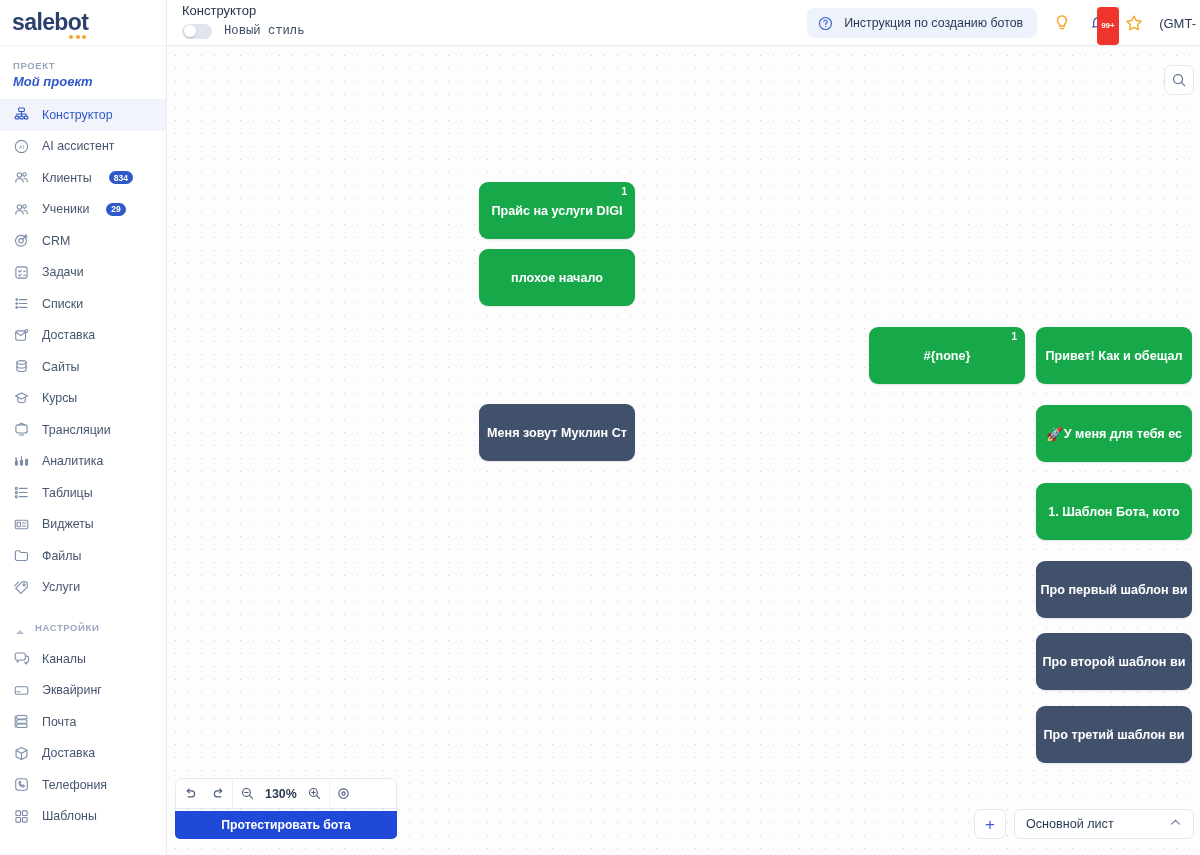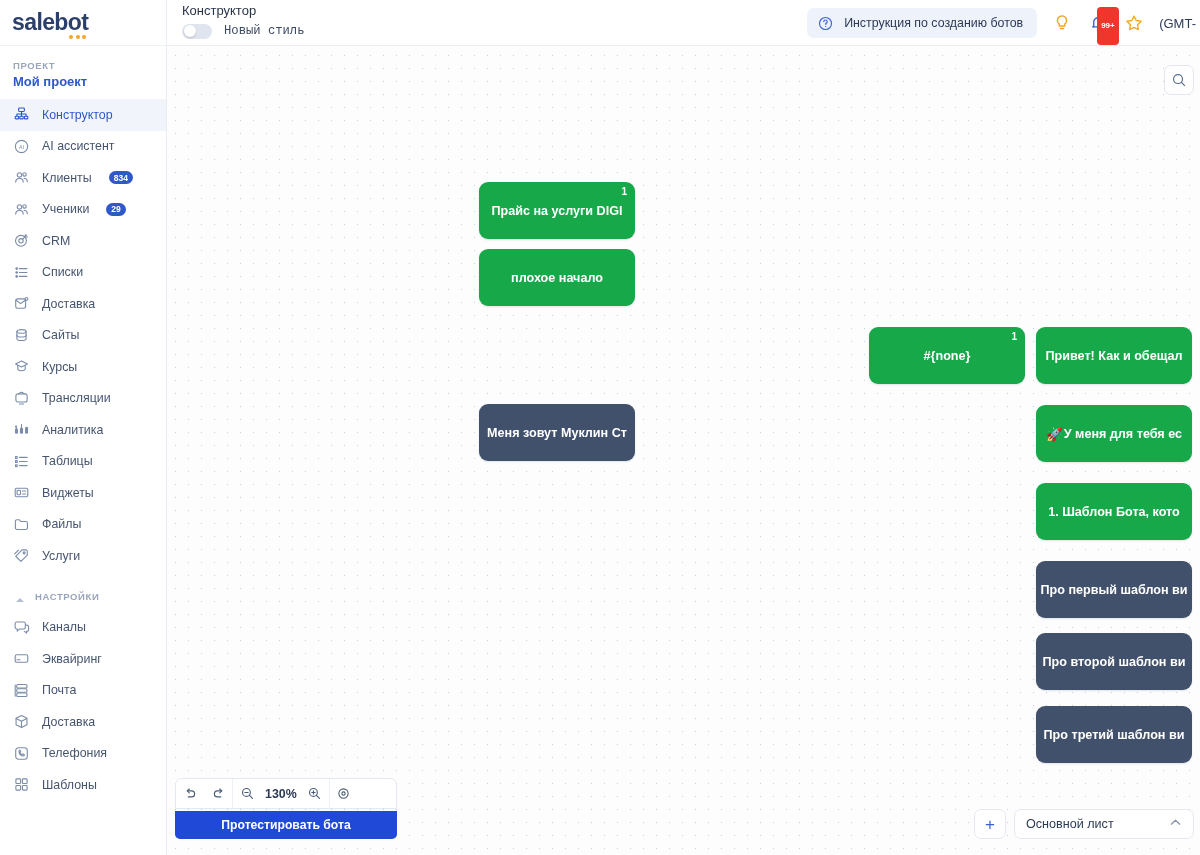--- a/index.html
+++ b/index.html
@@ -28,21 +28,21 @@
   }
   .logo {
     font-size: 23px; font-weight: bold; color: #2b3f6c;
     letter-spacing: -0.6px; position: relative; line-height: 1;
   }
   .logo-dots { position: absolute; right: 2px; bottom: -5px; display: flex; gap: 2.5px; }
   .logo-dots i { width: 4px; height: 4px; border-radius: 50%; background: #f5a623; display: block; }
 
   .proj-block { padding: 14px 0 10px 13px; }
   .proj-label { font-size: 9.5px; color: #9aa6bd; letter-spacing: 0.6px; font-weight: bold; }
-  .proj-name { font-size: 13px; color: #2f58c8; font-weight: bold; margin-top: 3px; }
+  .proj-name { font-size: 13px; color: #2f58c8; font-weight: bold; margin-top: 3px; font-style: italic; }
 
   .nav { display: flex; flex-direction: column; }
   .nav-item {
     height: 31.5px;
     display: flex; align-items: center;
     padding-left: 13px;
     cursor: pointer;
     gap: 12px;
   }
   .nav-item.active { background: #f1f4fa; }
@@ -267,20 +267,29 @@
               <circle cx="9.4" cy="10.4" r="6.4"></circle>
               <circle cx="9.4" cy="10.4" r="2.6"></circle>
               <path d="M11.6 8.2l4.4-4.5M14.4 3.2v2.6h2.6"></path>
             </svg>
           </span>
           <span class="lbl">CRM</span>
         </div>
         <div class="nav-item">
           <span class="ico">
             <svg viewBox="0 0 20 20" width="17" height="17" fill="none" stroke="currentColor" stroke-width="1.3" stroke-linecap="round" stroke-linejoin="round">
+              <rect x="3.4" y="3.4" width="13.2" height="13.2" rx="2.6"></rect>
+              <path d="M6.6 8.2l1.2 1.2 2-2M6.6 13l1.2 1.2 2-2M12.6 8.6h2.2M12.6 13.2h2.2"></path>
+            </svg>
+          </span>
+          <span class="lbl">Задачи</span>
+        </div>
+        <div class="nav-item">
+          <span class="ico">
+            <svg viewBox="0 0 20 20" width="17" height="17" fill="none" stroke="currentColor" stroke-width="1.3" stroke-linecap="round" stroke-linejoin="round">
               <path d="M7.4 5.4h9M7.4 10h9M7.4 14.6h9"></path>
               <circle cx="4.3" cy="5.4" r=".9" fill="currentColor"></circle>
               <circle cx="4.3" cy="10" r=".9" fill="currentColor"></circle>
               <circle cx="4.3" cy="14.6" r=".9" fill="currentColor"></circle>
             </svg>
           </span>
           <span class="lbl">Списки</span>
         </div>
         <div class="nav-item">
           <span class="ico">

